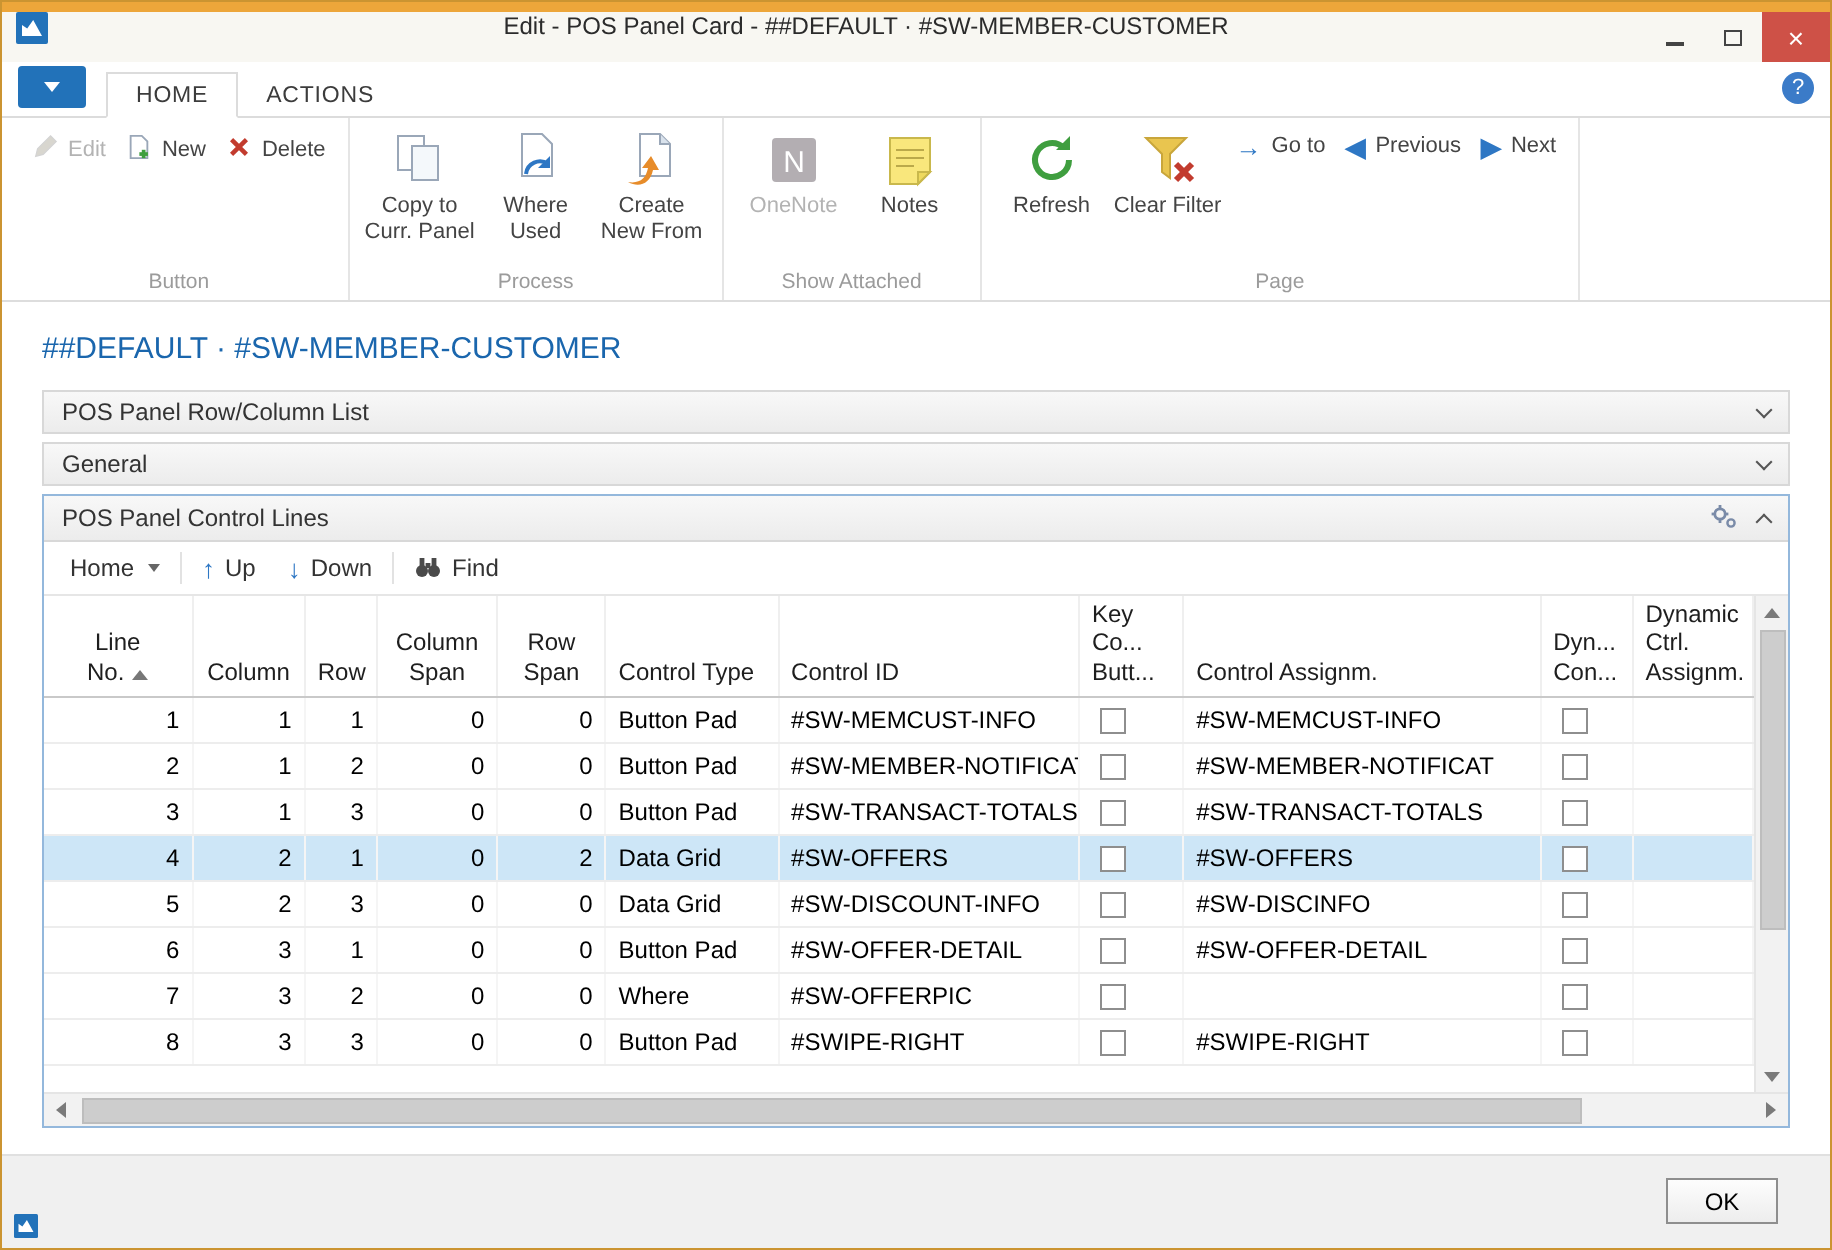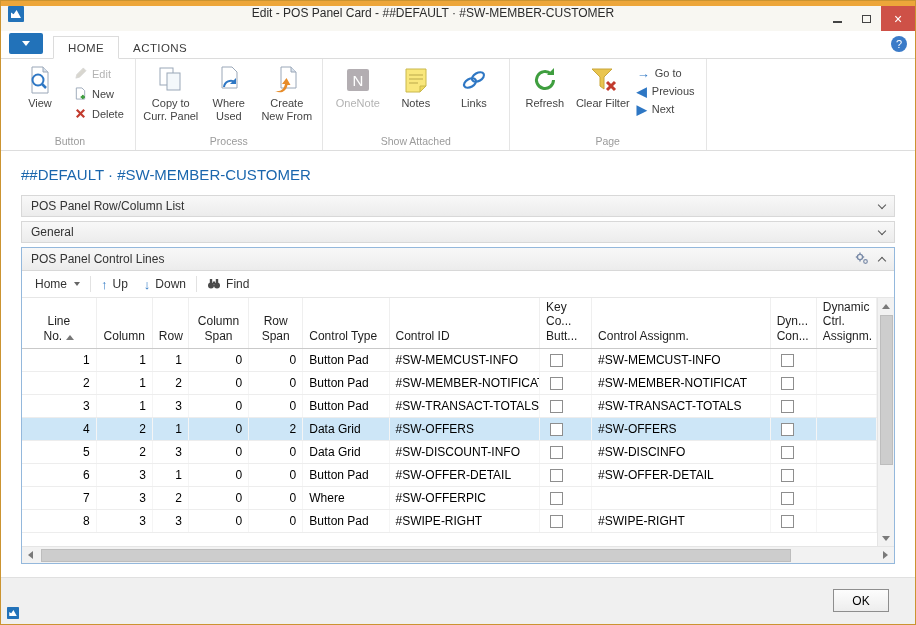--- a/index.html
+++ b/index.html
@@ -22,21 +22,21 @@
   .tab{padding:5px 14px 4px;font-size:11.5px;color:#3C3C3C;letter-spacing:.4px}
   .tab.active{background:#fff;border:1px solid #DCDCDC;border-bottom:1px solid #fff;margin-bottom:-1px}
   .help{position:absolute;right:8px;top:5px;width:16px;height:16px;border-radius:50%;background:#3B7BC8;color:#fff;font-size:11px;display:flex;align-items:center;justify-content:center}
   
   .ribbon{height:92px;flex:0 0 auto;background:#fff;border-bottom:1px solid #DDD;display:flex;padding-left:4px}
   .rgroup{display:flex;flex-direction:column;border-right:1px solid #E5E5E5;padding:0 4px}
   .rgroup-body{flex:1;display:flex;align-items:flex-start;padding:3px 2px 0}
   .rgroup-label{text-align:center;font-size:10.5px;color:#9B9B9B;padding:1px 0 3px}
   .btn-large{display:flex;flex-direction:column;align-items:center;width:58px;padding:3px 1px;font-size:11px;color:#444;text-align:center;line-height:1.15}
   .btn-large .bicon{width:30px;height:30px;margin-bottom:2px}
-  .small-col{display:flex;flex-direction:column;padding-top:2px}
+  .small-col{display:flex;flex-direction:row;padding-top:2px}
   .btn-small{display:flex;align-items:center;gap:5px;font-size:11px;color:#444;padding:2.5px 5px;white-space:nowrap}
   .disabled{color:#B3B3B3}
   .disabled svg{opacity:.45;filter:grayscale(85%)}
   
   .content{flex:1;background:#fff;overflow:hidden}
   .page-heading{font-size:15px;color:#1A66AD;margin:15px 0 12px 20px;font-weight:400}
   .fasttab{margin:0 20px 4px}
   .ft-header{height:22px;background:linear-gradient(#F8F8F8,#ECECEC);border:1px solid #D8D8D8;display:flex;align-items:center;padding:0 9px;font-size:12px;color:#333}
   .ft-right{margin-left:auto;display:flex;align-items:center;gap:10px}
   .chev{display:inline-block;width:6px;height:6px;border-right:1.5px solid #555;border-bottom:1.5px solid #555}
@@ -110,29 +110,20 @@
       </div>
     <div class="tab active">HOME</div>
     <div class="tab">ACTIONS</div>
     <div class="help">?</div>
   </div>
 
   <div class="ribbon">
 
     <div class="rgroup">
       <div class="rgroup-body">
-        <div class="btn-large">
-          <span class="bicon"><svg viewBox="0 0 30 30" width="30" height="30">
-                <path d="M7 2h11l5 5v21H7z" fill="#fff" stroke="#9AA7B8"></path>
-                <path d="M18 2v5h5" fill="#D9E2EC" stroke="#9AA7B8"></path>
-                <circle cx="13" cy="15" r="5.5" fill="none" stroke="#2E77C4" stroke-width="2"></circle>
-                <line x1="17" y1="19" x2="21" y2="23" stroke="#2E77C4" stroke-width="2.5"></line>
-              </svg></span>
-          <span>View</span>
-        </div>
         <div class="small-col">
           <div class="btn-small disabled">
             <span><svg width="13" height="13" viewBox="0 0 14 14">
                   <path d="M2 12l1-4 7-7 3 3-7 7z" fill="#C9A63B" stroke="#9E9E9E" stroke-width=".7"></path>
                 </svg></span>
             <span>Edit</span>
           </div>
           <div class="btn-small">
             <span><svg width="13" height="13" viewBox="0 0 14 14">
                   <path d="M2.5 1h6l3 3v9h-9z" fill="#fff" stroke="#9AA7B8"></path>
@@ -193,27 +184,20 @@
         </div>
         <div class="btn-large">
           <span class="bicon"><svg viewBox="0 0 30 30" width="30" height="30">
                 <path d="M5 4h20v17l-6 6H5z" fill="#F9E77C" stroke="#C9B84C"></path>
                 <path d="M19 27v-6h6z" fill="#EED95E" stroke="#C9B84C"></path>
                 <line x1="8" y1="10" x2="22" y2="10" stroke="#BBA94A"></line>
                 <line x1="8" y1="14" x2="22" y2="14" stroke="#BBA94A"></line>
                 <line x1="8" y1="18" x2="17" y2="18" stroke="#BBA94A"></line>
               </svg></span>
           <span>Notes</span>
-        </div>
-        <div class="btn-large">
-          <span class="bicon"><svg viewBox="0 0 30 30" width="30" height="30">
-                <ellipse cx="11" cy="18" rx="6.5" ry="4" fill="none" stroke="#2E77C4" stroke-width="2.2" transform="rotate(-30 11 18)"></ellipse>
-                <ellipse cx="19" cy="12" rx="6.5" ry="4" fill="none" stroke="#2E77C4" stroke-width="2.2" transform="rotate(-30 19 12)"></ellipse>
-              </svg></span>
-          <span>Links</span>
         </div>
       </div>
       <div class="rgroup-label">Show Attached</div>
     </div>
 
     <div class="rgroup">
       <div class="rgroup-body">
         <div class="btn-large">
           <span class="bicon"><svg viewBox="0 0 30 30" width="30" height="30">
                 <path d="M23.5 15a8.5 8.5 0 1 1-2.6-6.1" fill="none" stroke="#3F9E3F" stroke-width="3"></path>

